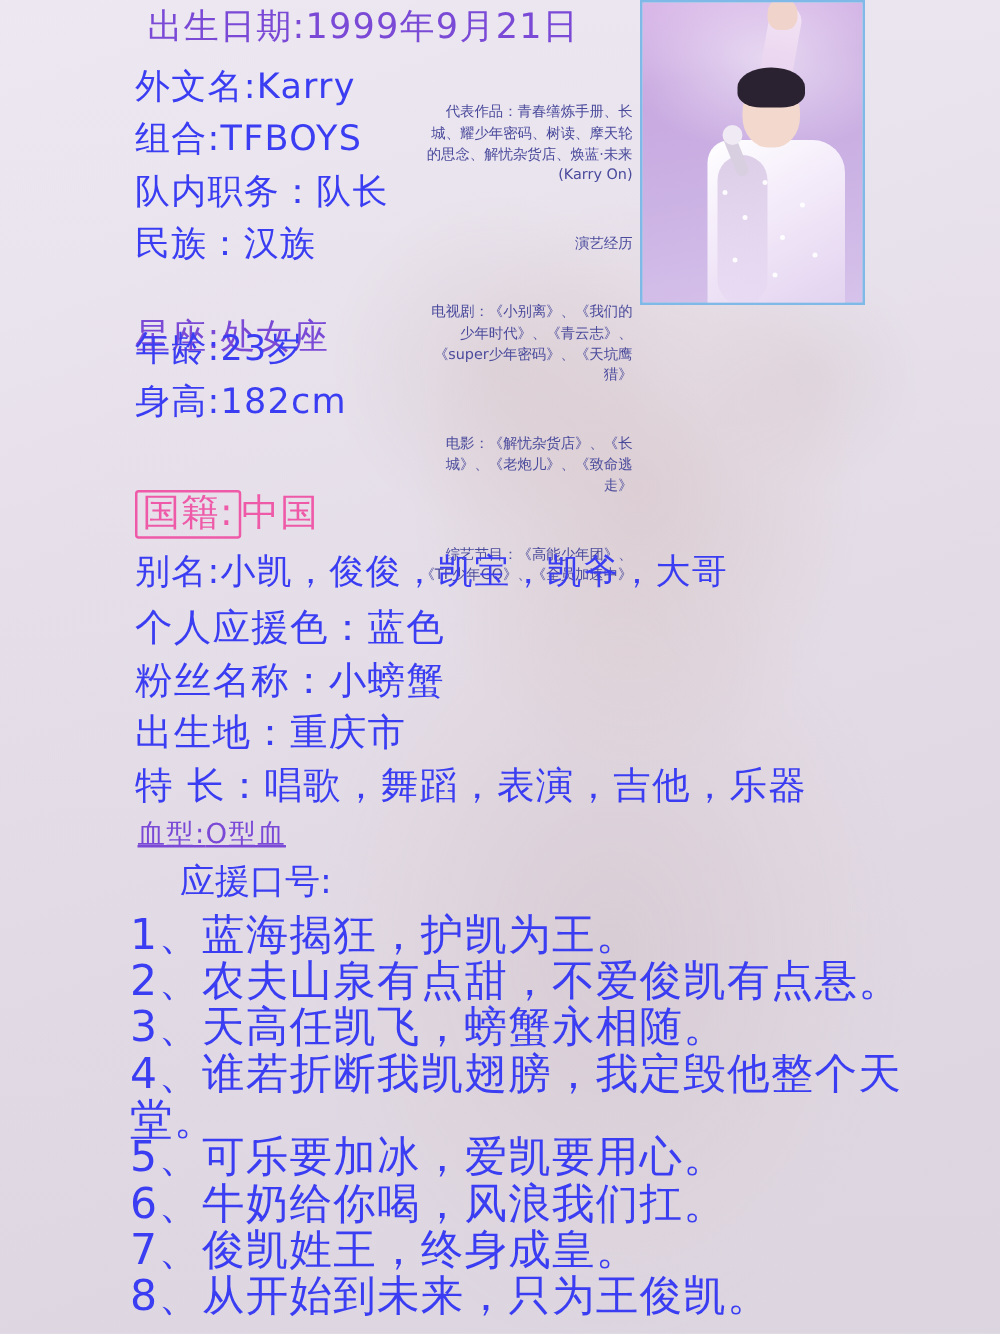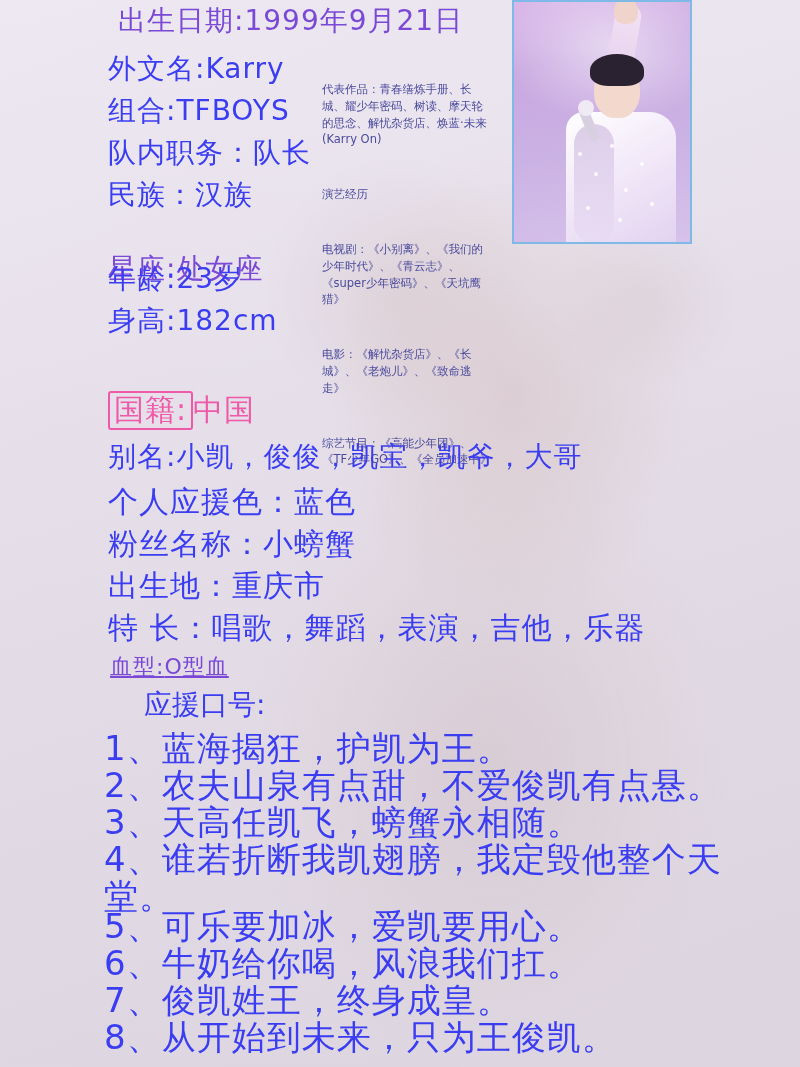--- a/index.html
+++ b/index.html
@@ -61,28 +61,29 @@
   .vio    { color: #7a49d6; }
   .pink   { color: #ef5aa8; }
 
   .t28 { font-size: 28px; }
   .t26 { font-size: 30px; }
   .t22 { font-size: 22px; }
 
   
   .works {
     position: absolute;
-    left: 322px;
+    left: 334px;
     top: 48px;
     width: 172px;
     font-size: 11.5px;
     line-height: 1.45;
     color: #4a4a9c;
     font-family: "DejaVu Sans", "Liberation Sans", sans-serif;
     white-space: pre-wrap;
+    text-align: right;
   }
   .works .seg { display: block; margin-bottom: 5px; }
 
   
   .photo-frame {
     position: absolute;
     left: 512px;
     top: 0px;
     width: 176px;
     height: 240px;

